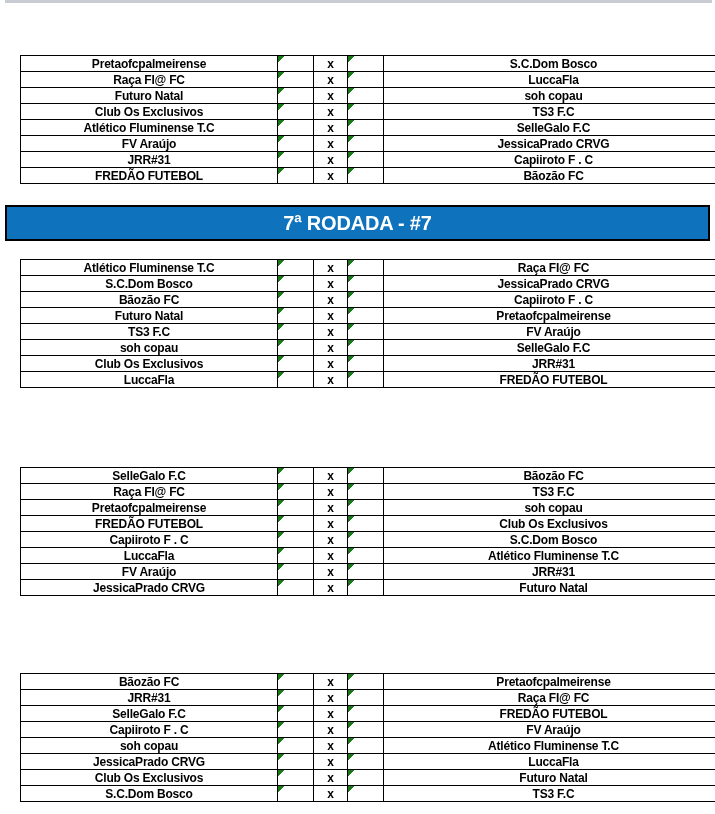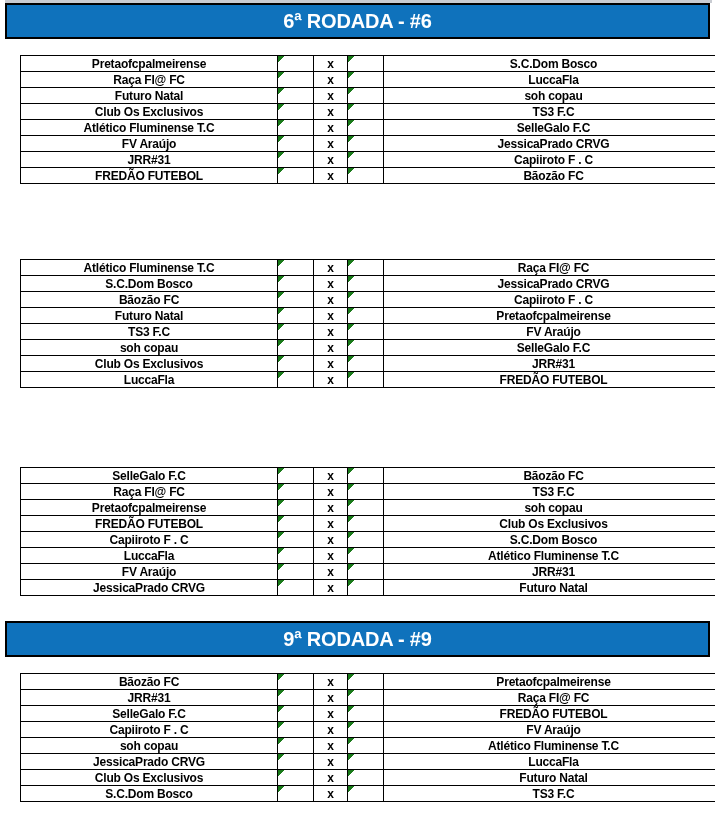--- a/index.html
+++ b/index.html
@@ -40,23 +40,20 @@
     background:linear-gradient(to bottom right, var(--green,#1a7a1a) 50%, rgba(0,0,0,0) 50.5%);
   }
   td.vs { font-size:12px; }
 </style>
 </head>
 <body>
 
 <div class="canvas">
   <div class="top-strip"></div>
 
-  <div class="round-header" style="top:3px">
-    <span class="round-title">6ª RODADA - #6</span>
-  </div>
   <table class="fixtures" style="top:55px">
     <colgroup>
         <col style="width:257px">
         <col style="width:36px">
         <col style="width:34px">
         <col style="width:36px">
         <col style="width:340px">
       </colgroup>
     <tbody>
       <tr>
@@ -143,20 +140,23 @@
           </td>
         <td class="vs">x</td>
         <td class="score">
             <span class="tri"></span>
           </td>
         <td class="away">Bãozão FC</td>
       </tr>
     </tbody>
   </table>
 
+  <div class="round-header" style="top:205px">
+    <span class="round-title">7ª RODADA - #7</span>
+  </div>
   <table class="fixtures" style="top:259px">
     <colgroup>
         <col style="width:257px">
         <col style="width:36px">
         <col style="width:34px">
         <col style="width:36px">
         <col style="width:340px">
       </colgroup>
     <tbody>
       <tr>
@@ -343,23 +343,20 @@
           </td>
         <td class="vs">x</td>
         <td class="score">
             <span class="tri"></span>
           </td>
         <td class="away">Futuro Natal</td>
       </tr>
     </tbody>
   </table>
 
-  <div class="round-header" style="top:621px">
-    <span class="round-title">9ª RODADA - #9</span>
-  </div>
   <table class="fixtures" style="top:673px">
     <colgroup>
         <col style="width:257px">
         <col style="width:36px">
         <col style="width:34px">
         <col style="width:36px">
         <col style="width:340px">
       </colgroup>
     <tbody>
       <tr>

